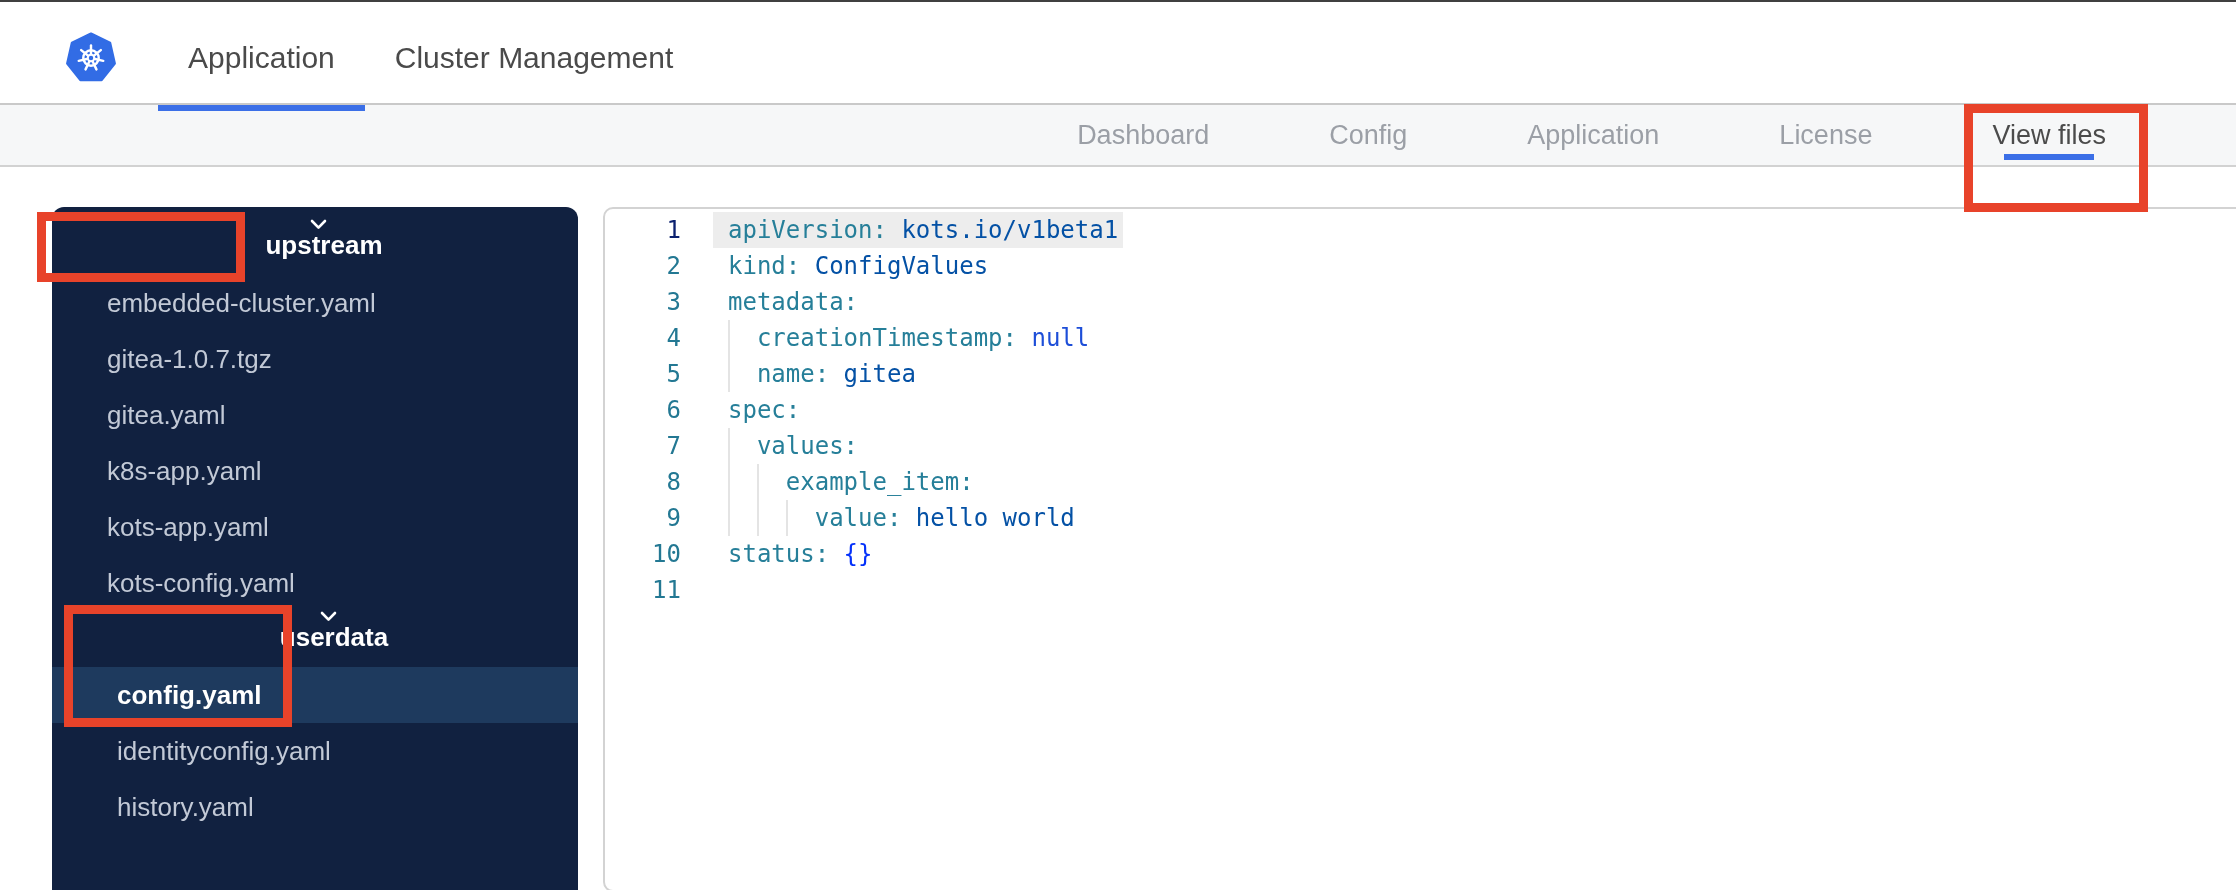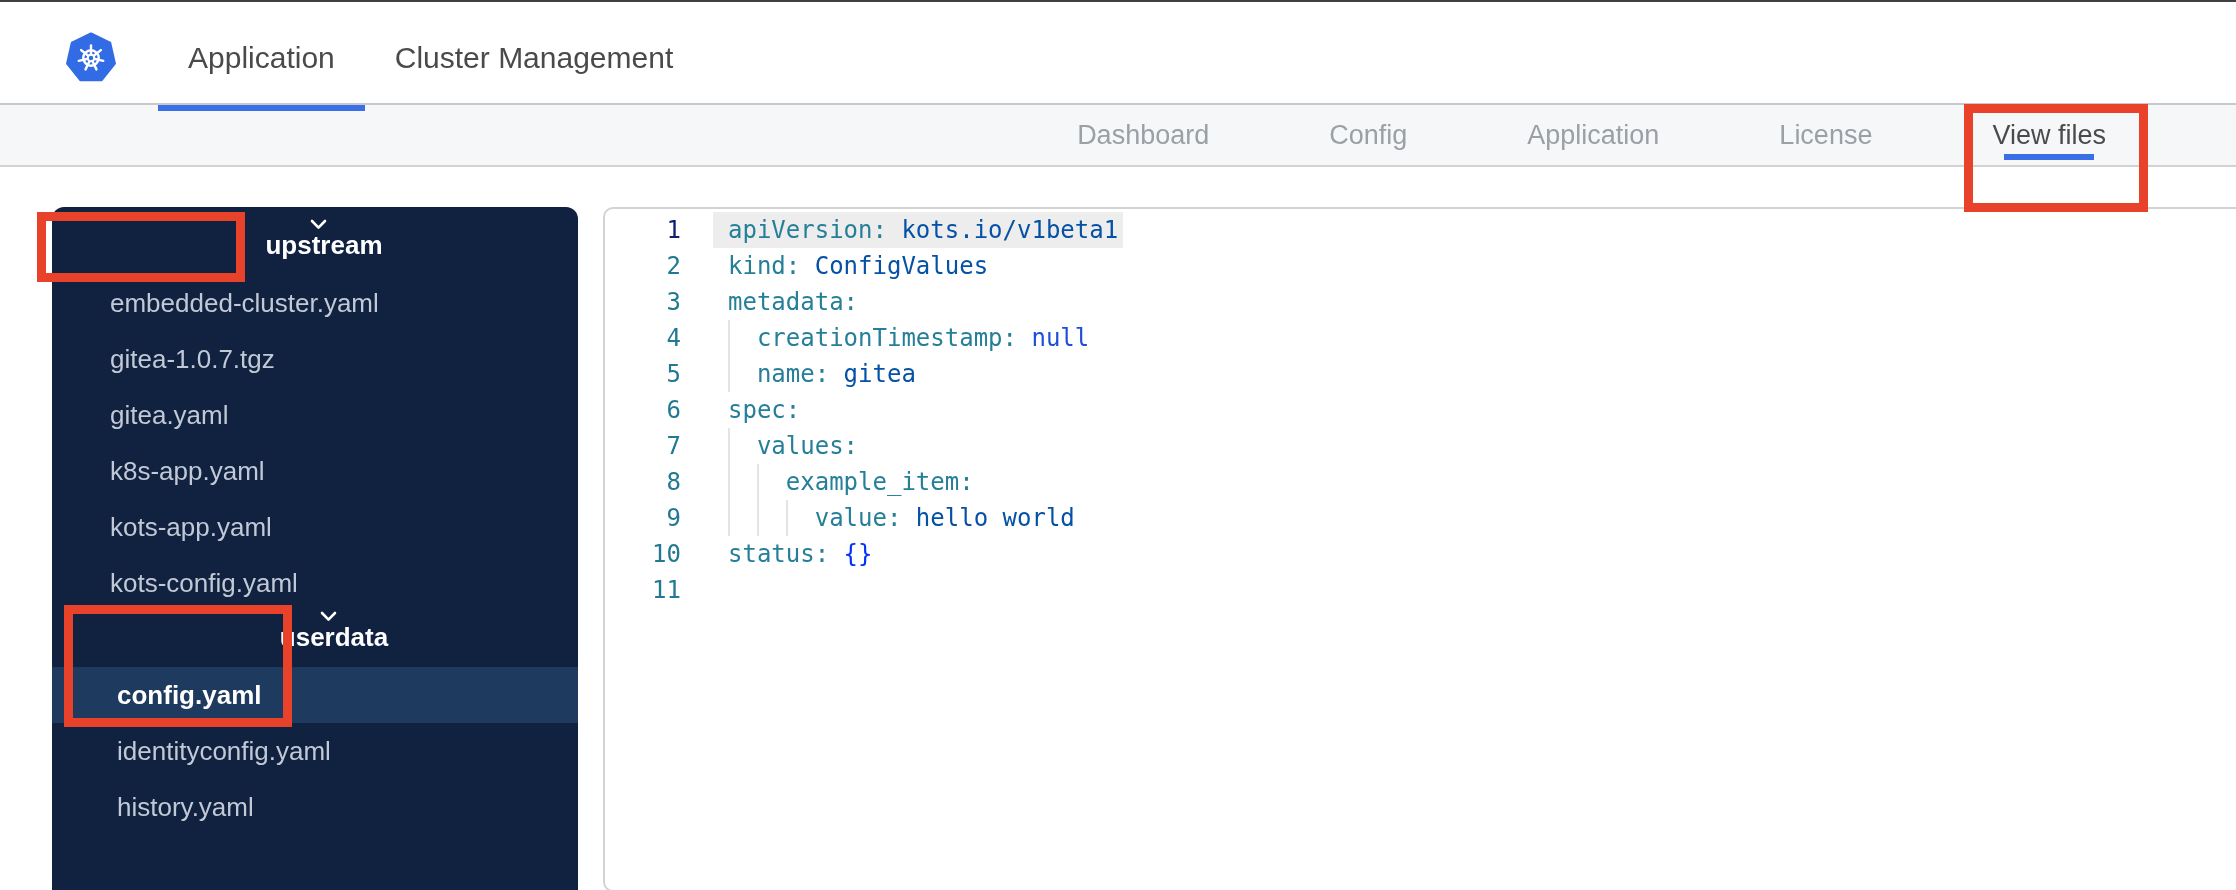--- a/index.html
+++ b/index.html
@@ -19,21 +19,21 @@
   .nav-tab { position:relative; display:flex; align-items:center; font-size:27px; color:#9b9fa6; cursor:pointer; }
   .nav-tab.active { color:#4b4b4b; }
   .nav-tab .tab-underline { position:absolute; bottom:5px; left:12px; right:12px; height:6px; background:#3b6fe7; }
 
   
   .sidebar { position:absolute; left:52px; top:205px; width:526px; height:685px; background:#112140; border-radius:12px 12px 0 0; padding-top:12px; overflow:hidden; }
   .s-row { height:56px; display:flex; align-items:center; font-size:26px; color:#c2c9d6; cursor:pointer; white-space:nowrap; }
   .s-row.folder { color:#ffffff; font-weight:bold;flex-direction:column; }
   .s-row.selected { background:#1e3a5e; color:#ffffff; font-weight:bold; }
   .s-row.lvl0.folder { padding-left:18px; }
-  .s-row.lvl0.file   { padding-left:37px;margin-left:21px; }
+  .s-row.lvl0.file   { padding-left:55px; }
   .s-row.lvl1.folder { padding-left:38px; }
   .s-row.lvl1.file   { padding-left:65px; }
   .chevron { flex:none; width:17px; height:11px; margin-right:12px; display:inline-flex; }
 
   
   .editor { position:absolute; left:603px; top:205px; width:1700px; height:685px; background:#fff; border:2px solid #d3d3d3; border-radius:10px; padding-top:3px; font-family:"DejaVu Sans Mono","Liberation Mono",monospace; font-size:24px; overflow:hidden; cursor:text; }
   .e-row { display:flex; height:36px; line-height:36px; }
   .ln { flex:none; width:76px; text-align:right; color:#237893; user-select:none; }
   .ln.active { color:#0b216f; }
   .code { flex:1; position:relative; white-space:pre; margin-left:32px; padding-left:15px; }

